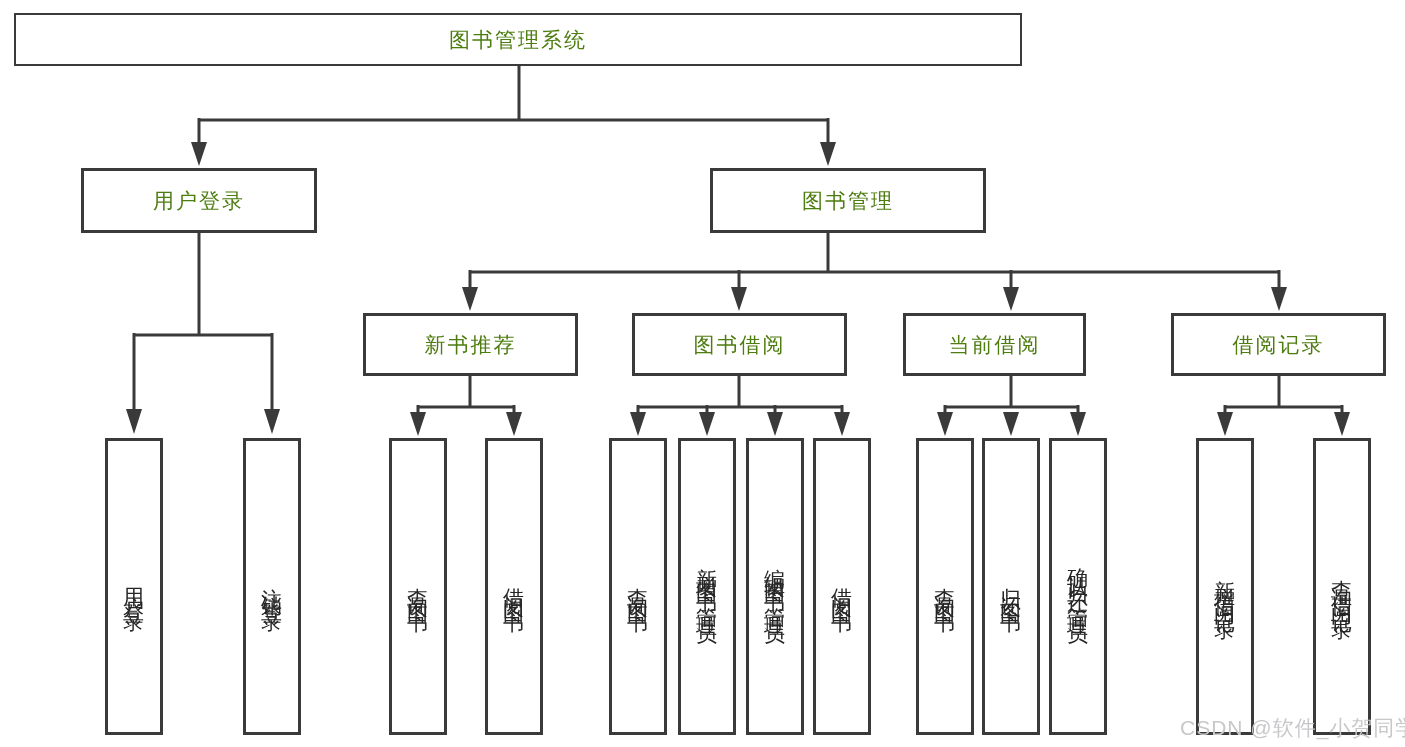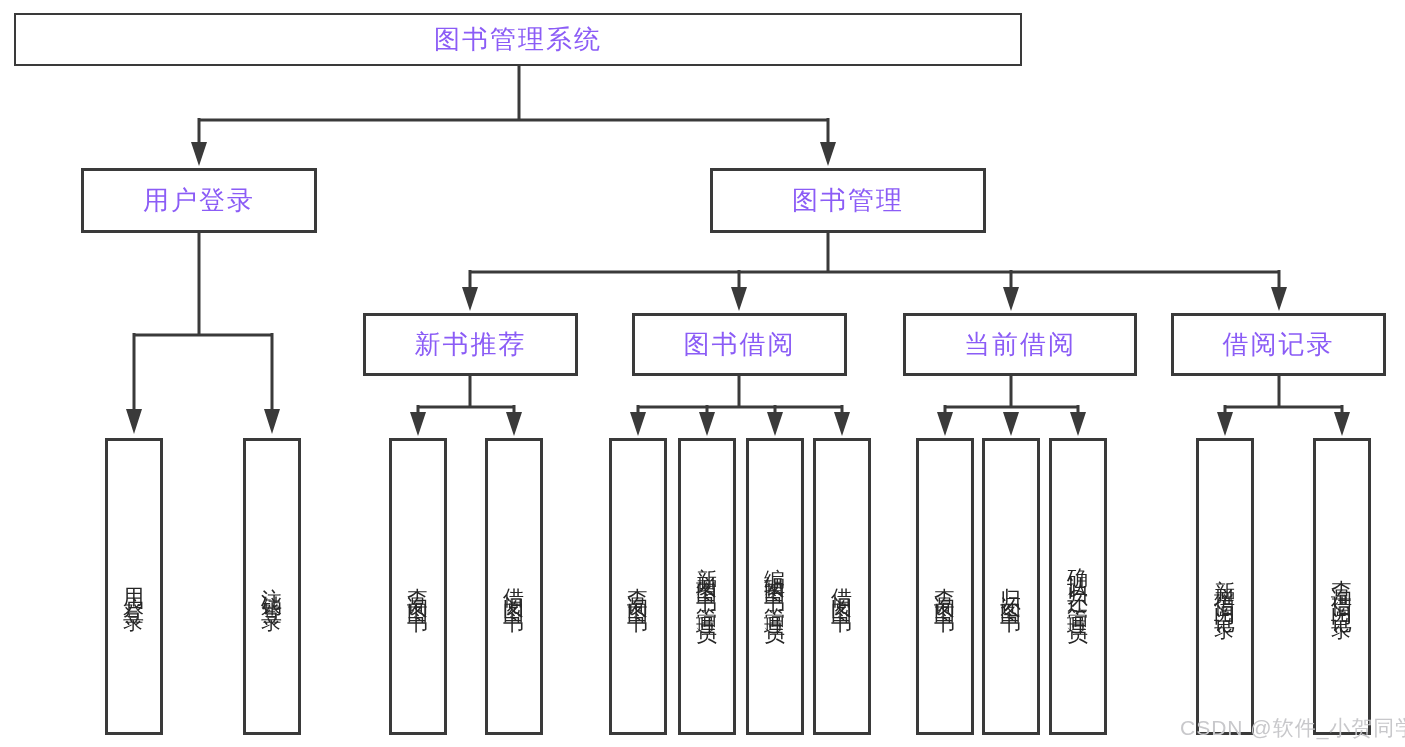--- a/index.html
+++ b/index.html
@@ -27,22 +27,22 @@
     border: 3px solid #3a3a3a;
     background: #ffffff;
     display: flex;
     align-items: center;
     justify-content: center;
   }
   .box.root {
     border-width: 2.5px;
   }
   .h-label {
-    font-size: 26px;
-    color: #8b5cf6;
+    font-size: 21px;
+    color: #4d7c0f;
     letter-spacing: 2px;
     white-space: nowrap;
   }
   .v-label {
     writing-mode: vertical-rl;
     text-orientation: mixed;
     font-size: 21px;
     line-height: 1.1;
     letter-spacing: 8px;
     color: #262626;
@@ -95,21 +95,21 @@
   <div class="box" style="left:710px;top:168px;width:276px;height:65px">
     <span class="h-label">图书管理</span>
   </div>
 
   <div class="box" style="left:363px;top:313px;width:215px;height:63px">
     <span class="h-label">新书推荐</span>
   </div>
   <div class="box" style="left:632px;top:313px;width:215px;height:63px">
     <span class="h-label">图书借阅</span>
   </div>
-  <div class="box" style="left:903px;top:313px;width:234px;height:63px">
+  <div class="box" style="left:903px;top:313px;width:183px;height:63px">
     <span class="h-label">当前借阅</span>
   </div>
   <div class="box" style="left:1171px;top:313px;width:215px;height:63px">
     <span class="h-label">借阅记录</span>
   </div>
 
   <div class="box" style="left:105px;top:438px;width:58px;height:297px">
     <span class="v-label">用户登录</span>
   </div>
   <div class="box" style="left:243px;top:438px;width:58px;height:297px">

